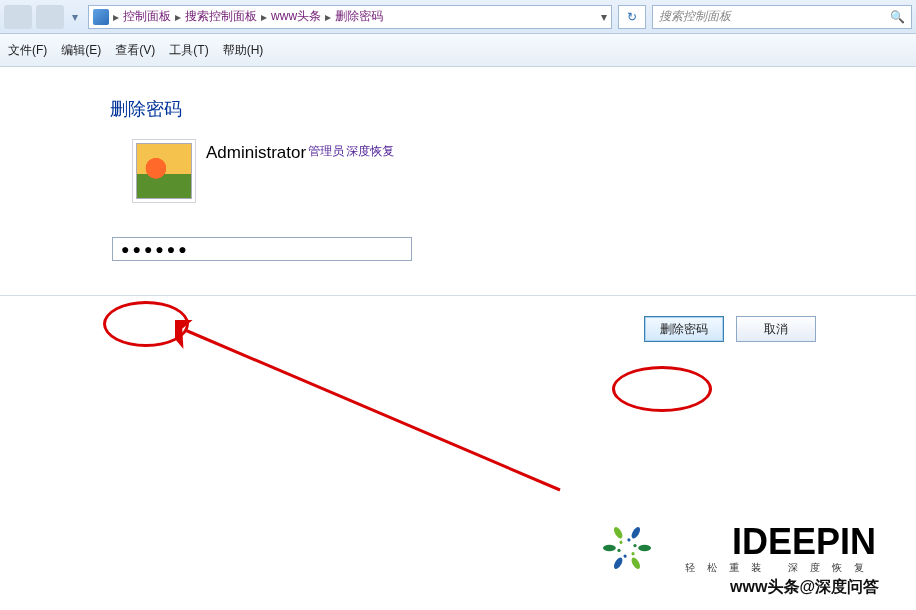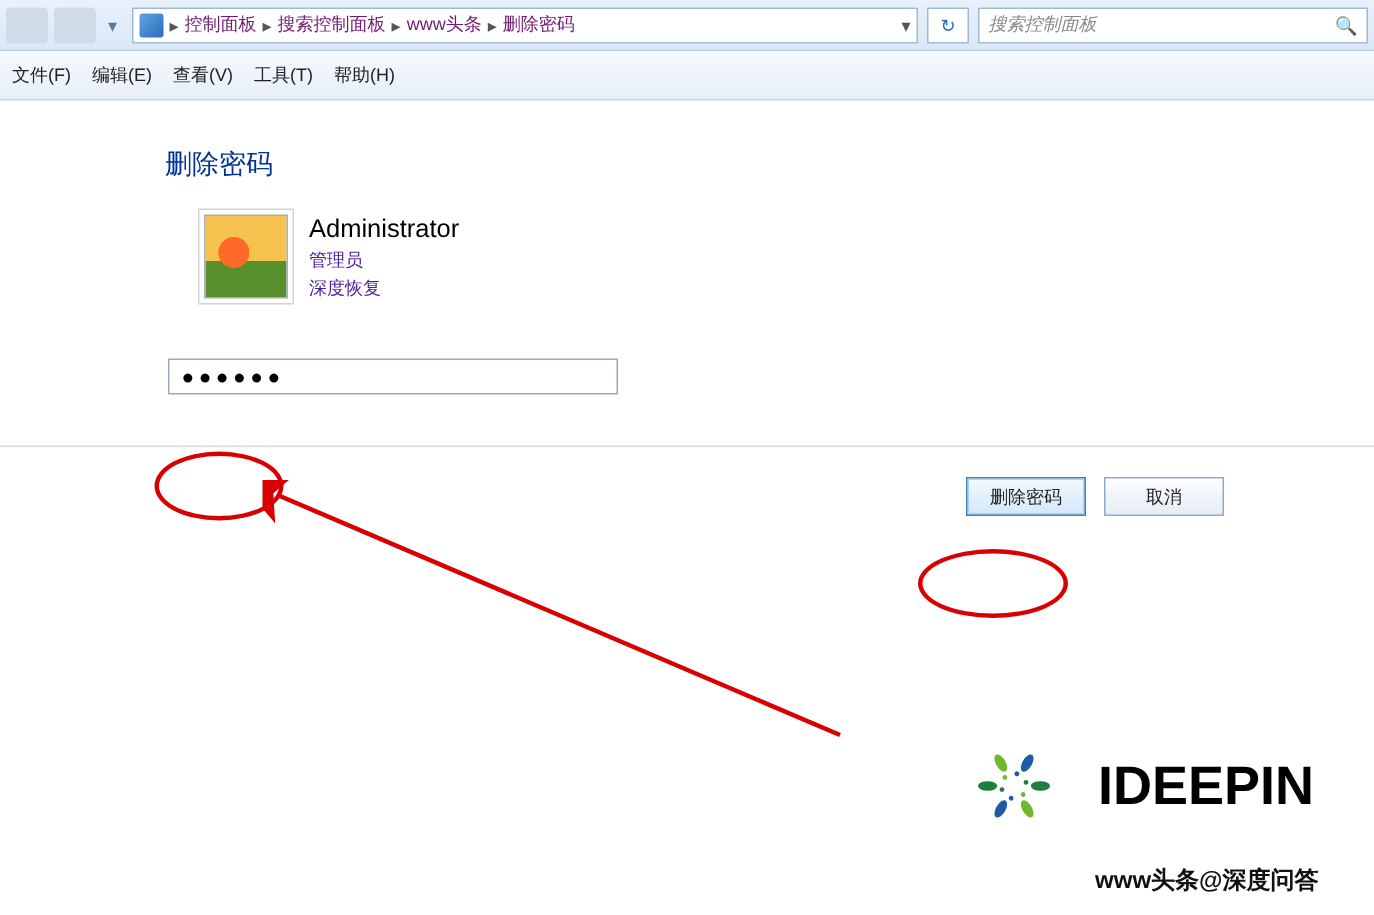--- a/index.html
+++ b/index.html
@@ -98,21 +98,21 @@
   }
   .user-block { display:flex; gap:14px; margin-left:26px; margin-bottom:38px;}
   .avatar {
     width:56px; height:56px;
     border:1px solid #aab;
     background:
       radial-gradient(circle at 35% 45%, #ff6a2a 0 22%, transparent 23%),
       linear-gradient(#f6c24e 0 55%, #5a8f2e 55% 100%);
     box-shadow: 0 0 0 3px #fff, 0 0 0 4px #d0d5dc;
   }
-  .user-info { display:flex; flex-direction: column; justify-content:center; gap:2px;}
+  .user-info { display:flex; flex-direction: row; justify-content:center; gap:2px;}
   .user-name { font-size:17px; color:#000;}
   .user-role, .user-prot { font-size:12px; color:#4c1d95;}
   .confirm-q { margin-left:2px; margin-bottom:18px; color:#333; font-size:13px;}
   .pw-row { margin-left:2px; }
   .pw-input {
     width:300px; height:24px;
     border:1px solid #97a9c0;
     padding:0 8px;
     font-family: inherit; font-size:14px;
     letter-spacing:3px;
@@ -160,21 +160,21 @@
   .arrow {
     position:absolute;
     left:175px; top:320px;
     width:390px; height:175px;
     pointer-events:none;
   }
 
   
   .logo-wrap {
     position:absolute;
-    right: 40px; bottom: 46px;
+    right: 40px; bottom: 22px;
     text-align:right;
     color:#000;
   }
   .logo-row { display:flex; align-items:center; gap:16px; }
   .swirl {
     width:80px; height:80px;
     position:relative;
   }
   .swirl svg { width:100%; height:100%; }
   .logo-text { font-size:36px; font-weight:900; letter-spacing:0px; }
@@ -290,16 +290,17 @@
             <g transform="rotate(300)">
                 <ellipse cx="22" cy="0" rx="8" ry="4" fill="#1f5aa6"></ellipse>
                 <circle cx="10" cy="-3" r="2" fill="#1f5aa6"></circle>
               </g>
           </g>
         </g>
       </svg>
     </div>
     <div>
       <div class="logo-text">IDEEPIN</div>
+      <div class="logo-sub">轻松重装 深度恢复</div>
     </div>
   </div>
 </div>
 <div class="credit">www头条@深度问答</div>
 
 </body></html>

